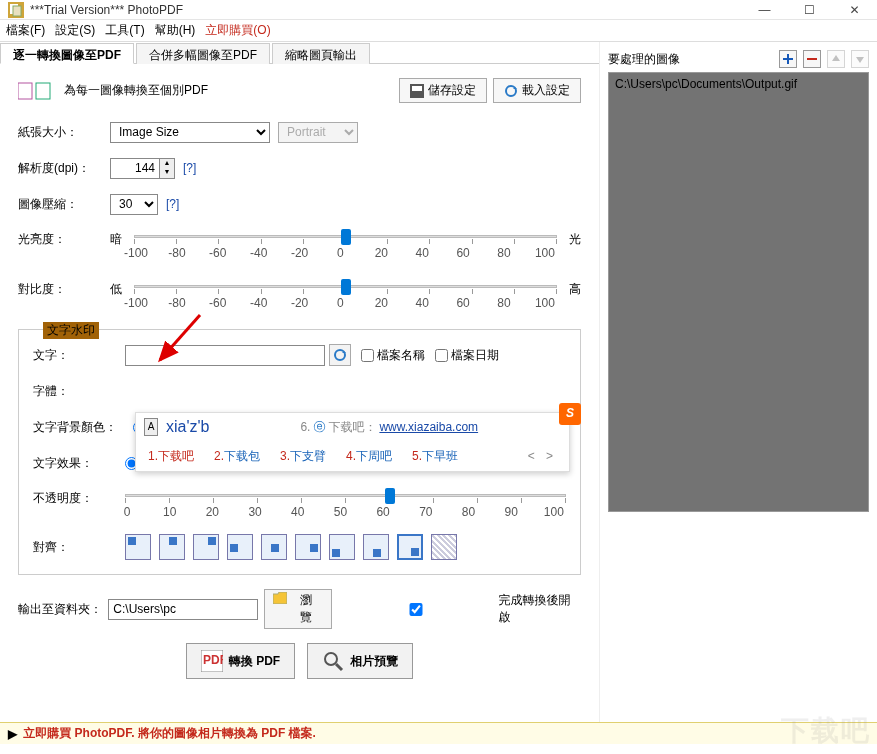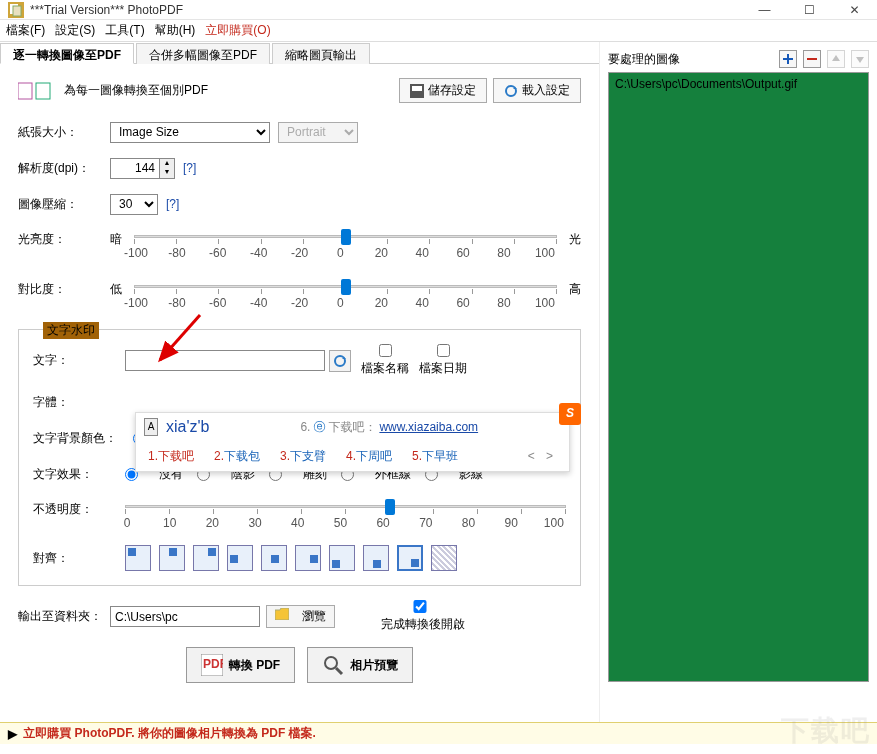--- a/index.html
+++ b/index.html
@@ -56,21 +56,21 @@
 .ticklbls { position: absolute; top: 17px; left: 0; right: 0; display: flex; justify-content: space-between; font-size: 10px; color: #555; }
 .ticklbls span { width: 24px; text-align: center; margin-left: -12px; }
 .ticklbls span:first-child { margin-left: -10px; }
 .thumb { position: absolute; top: 0; width: 10px; height: 16px; background: #0078d7; border-radius: 2px; transform: translateX(-50%); }
 
 
 .fs { border: 1px solid #ccc; padding: 14px 14px 14px 14px; margin-bottom: 14px; position: relative; }
 .fs .legend { position: absolute; top: -8px; left: 24px; background: #a16207; padding: 0 4px; }
 .txt-input { width: 200px; }
 .iconbtn { width: 22px; height: 22px; border: 1px solid #aaa; background: #f3f3f3; display: inline-flex; align-items: center; justify-content: center; margin-left: 4px; }
-.cb { margin-left: 10px; display: inline-flex; align-items: center; gap: 3px; flex-direction: column; }
+.cb { margin-left: 10px; display: inline-flex; align-items: center; gap: 3px; }
 .cb input { width: 13px; height: 13px; }
 .radios { display: flex; gap: 14px; align-items: center; }
 .radios label { display: inline-flex; align-items: center; gap: 21px; }
 
 
 .ime { position: absolute; border: 1px solid #ddd; background: #fff; box-shadow: 0 2px 6px rgba(0,0,0,.2); left: 135px; top: 412px; width: 435px; z-index: 50; }
 .ime .row1 { height: 28px; display: flex; align-items: center; padding: 0 8px; gap: 8px; }
 .ime .row1 .fontsel { display:inline-block; border:1px solid #888; background:#eee; width:14px; height:18px; text-align:center; line-height:16px; font-size:10px; }
 .ime .row1 .inp { color: #1a4aa8; font-family: Liberation Sans, sans-serif; font-size: 16px; }
 .ime .row1 .hint { color: #888; flex:1; text-align:center; font-family: SimSun; }
@@ -103,21 +103,21 @@
 .browse { display:inline-flex; gap:13px; border:1px solid #aaa; padding:2px 8px; background:#f5f5f5; }
 
 
 .bigbtns { display:flex; gap:12px; justify-content:center; }
 .bigbtn { border:1px solid #999; background:#f2f2f2; padding:6px 14px; display:inline-flex; align-items:center; gap:6px; font-weight:bold; }
 
 
 .right .hdr { display:flex; align-items:center; gap:6px; margin-bottom:4px; }
 .right .hdr .t { flex:1; }
 .sqbtn { width:18px; height:18px; border:1px solid #999; display:inline-flex; align-items:center; justify-content:center; background:#f7f7f7; }
-.filelist { border:1px solid #999; height: 610px; background:#15803d; padding:4px 6px; overflow:auto; }
+.filelist { border:1px solid #999; height: 440px; background:#737373; padding:4px 6px; overflow:auto; }
 
 
 .footer { height:22px; background:#fffce6; border-top:1px solid #e0d070; display:flex; align-items:center; padding:0 8px; color:#c4291c; font-weight:bold; }
 .footer .tri { color:#000; margin-right:6px; }
 
 .watermark { position:absolute; right:6px; bottom:4px; font-size:28px; color:rgba(150,150,150,.15); font-weight:bold; letter-spacing:2px; pointer-events:none; }
 </style>
 </head>
 <body>
 

